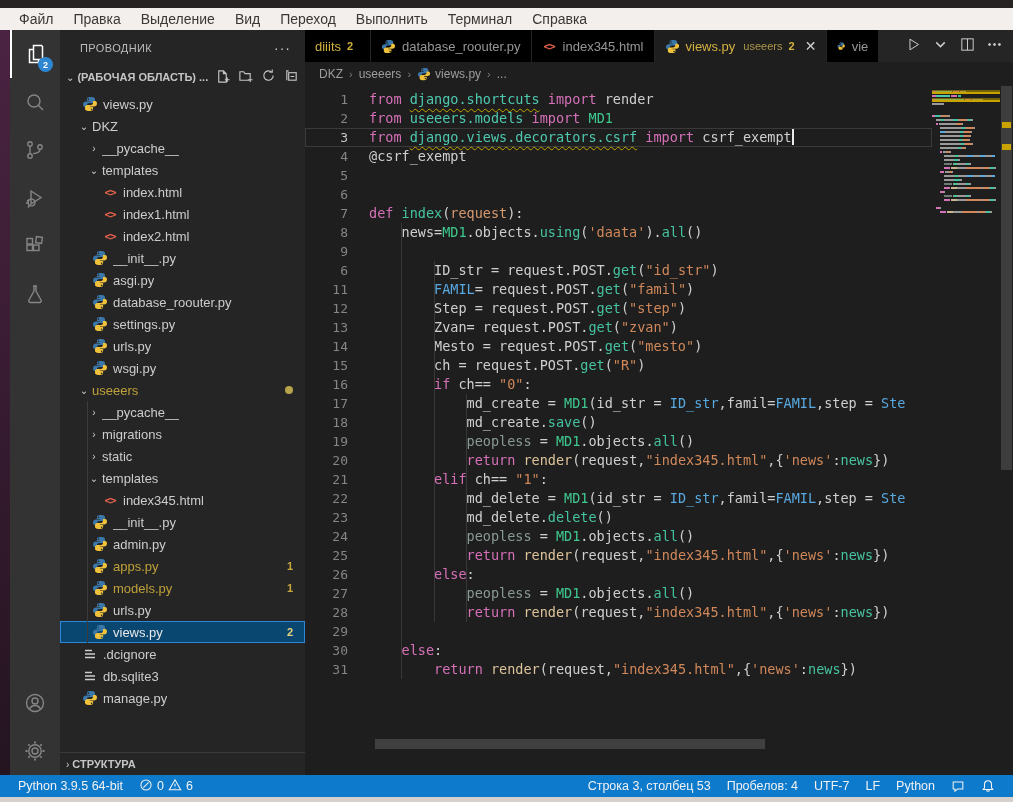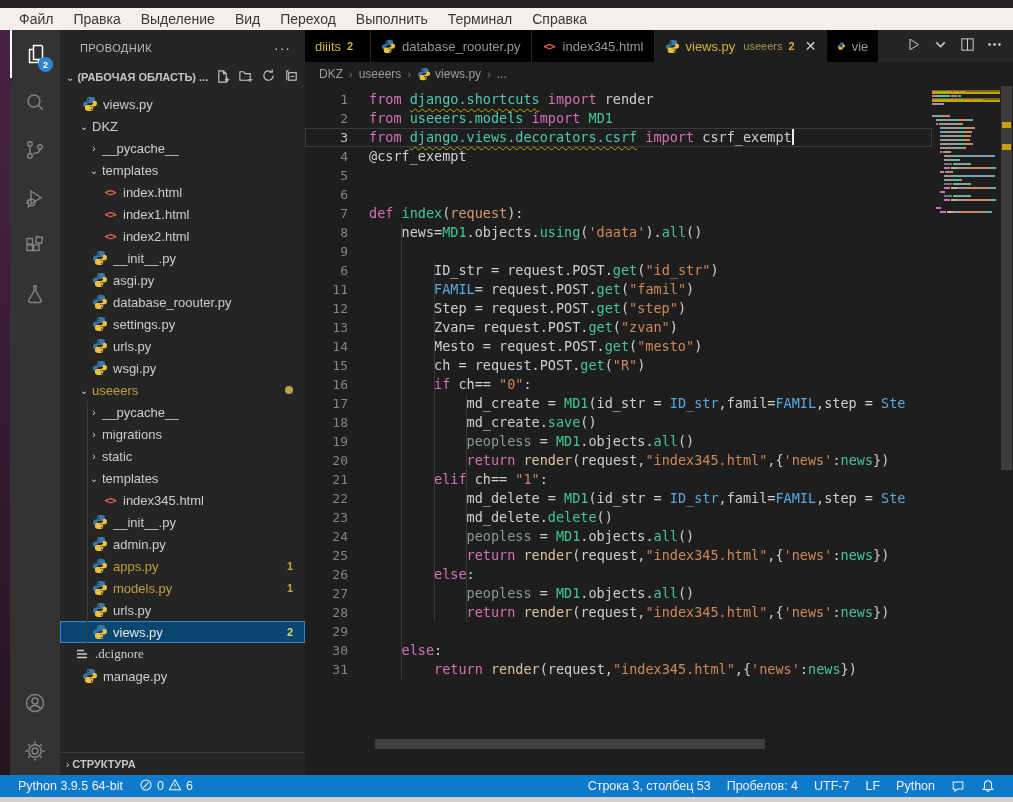--- a/index.html
+++ b/index.html
@@ -398,28 +398,37 @@
           <span class="chev" style="flex: 0 0 6px;"></span>
           <span class="ficon">
             <svg viewBox="0 0 16 16">
               <path fill="#3b77a8" d="M7.9 1C6.1 1 4.9 1.8 4.9 3.2V5h3.2v.6H3.9C2.3 5.6 1 6.6 1 8.5S2.2 11 3.6 11H5V9.3C5 7.8 6.2 7 7.6 7h3.2C12 7 13 6 13 4.8V3.2C13 1.9 11.6 1 9.9 1zM6.4 2.4a.8.8 0 1 1 0 1.6.8.8 0 0 1 0-1.6z"></path>
               <path fill="#f0c23c" d="M8.1 15c1.8 0 3-.8 3-2.2V11H7.9v-.6h4.2c1.6 0 2.9-1 2.9-2.9S13.8 5 12.4 5H11v1.7C11 8.2 9.8 9 8.4 9H5.2C4 9 3 10 3 11.2v1.6C3 14.1 4.4 15 6.1 15zm1.5-2.6a.8.8 0 1 1 0 1.6.8.8 0 0 1 0-1.6z"></path>
             </svg>
           </span>
           <span class="label">views.py</span>
           <span class="rbadge">2</span>
         </div>
-        <div class="row" style="padding-left: 8px; font-family: Liberation Serif, serif;">
+        <div class="row" style="padding-left: 16px;">
           <span class="chev" style="flex: 0 0 6px;"></span>
           <span class="ficon">
             <svg viewBox="0 0 16 16" fill="none" stroke="currentColor" stroke-width="1.4">
               <path d="M3 4.5h7 M3 8h10 M3 11.5h10" stroke-width="1.3"></path>
             </svg>
           </span>
           <span class="label">.dcignore</span>
+        </div>
+        <div class="row" style="padding-left: 16px;">
+          <span class="chev" style="flex: 0 0 6px;"></span>
+          <span class="ficon">
+            <svg viewBox="0 0 16 16" fill="none" stroke="currentColor" stroke-width="1.4">
+              <path d="M3 4.5h7 M3 8h10 M3 11.5h10" stroke-width="1.3"></path>
+            </svg>
+          </span>
+          <span class="label">db.sqlite3</span>
         </div>
         <div class="row" style="padding-left: 16px;">
           <span class="chev" style="flex: 0 0 6px;"></span>
           <span class="ficon">
             <svg viewBox="0 0 16 16">
               <path fill="#3b77a8" d="M7.9 1C6.1 1 4.9 1.8 4.9 3.2V5h3.2v.6H3.9C2.3 5.6 1 6.6 1 8.5S2.2 11 3.6 11H5V9.3C5 7.8 6.2 7 7.6 7h3.2C12 7 13 6 13 4.8V3.2C13 1.9 11.6 1 9.9 1zM6.4 2.4a.8.8 0 1 1 0 1.6.8.8 0 0 1 0-1.6z"></path>
               <path fill="#f0c23c" d="M8.1 15c1.8 0 3-.8 3-2.2V11H7.9v-.6h4.2c1.6 0 2.9-1 2.9-2.9S13.8 5 12.4 5H11v1.7C11 8.2 9.8 9 8.4 9H5.2C4 9 3 10 3 11.2v1.6C3 14.1 4.4 15 6.1 15zm1.5-2.6a.8.8 0 1 1 0 1.6.8.8 0 0 1 0-1.6z"></path>
             </svg>
           </span>
           <span class="label">manage.py</span>

